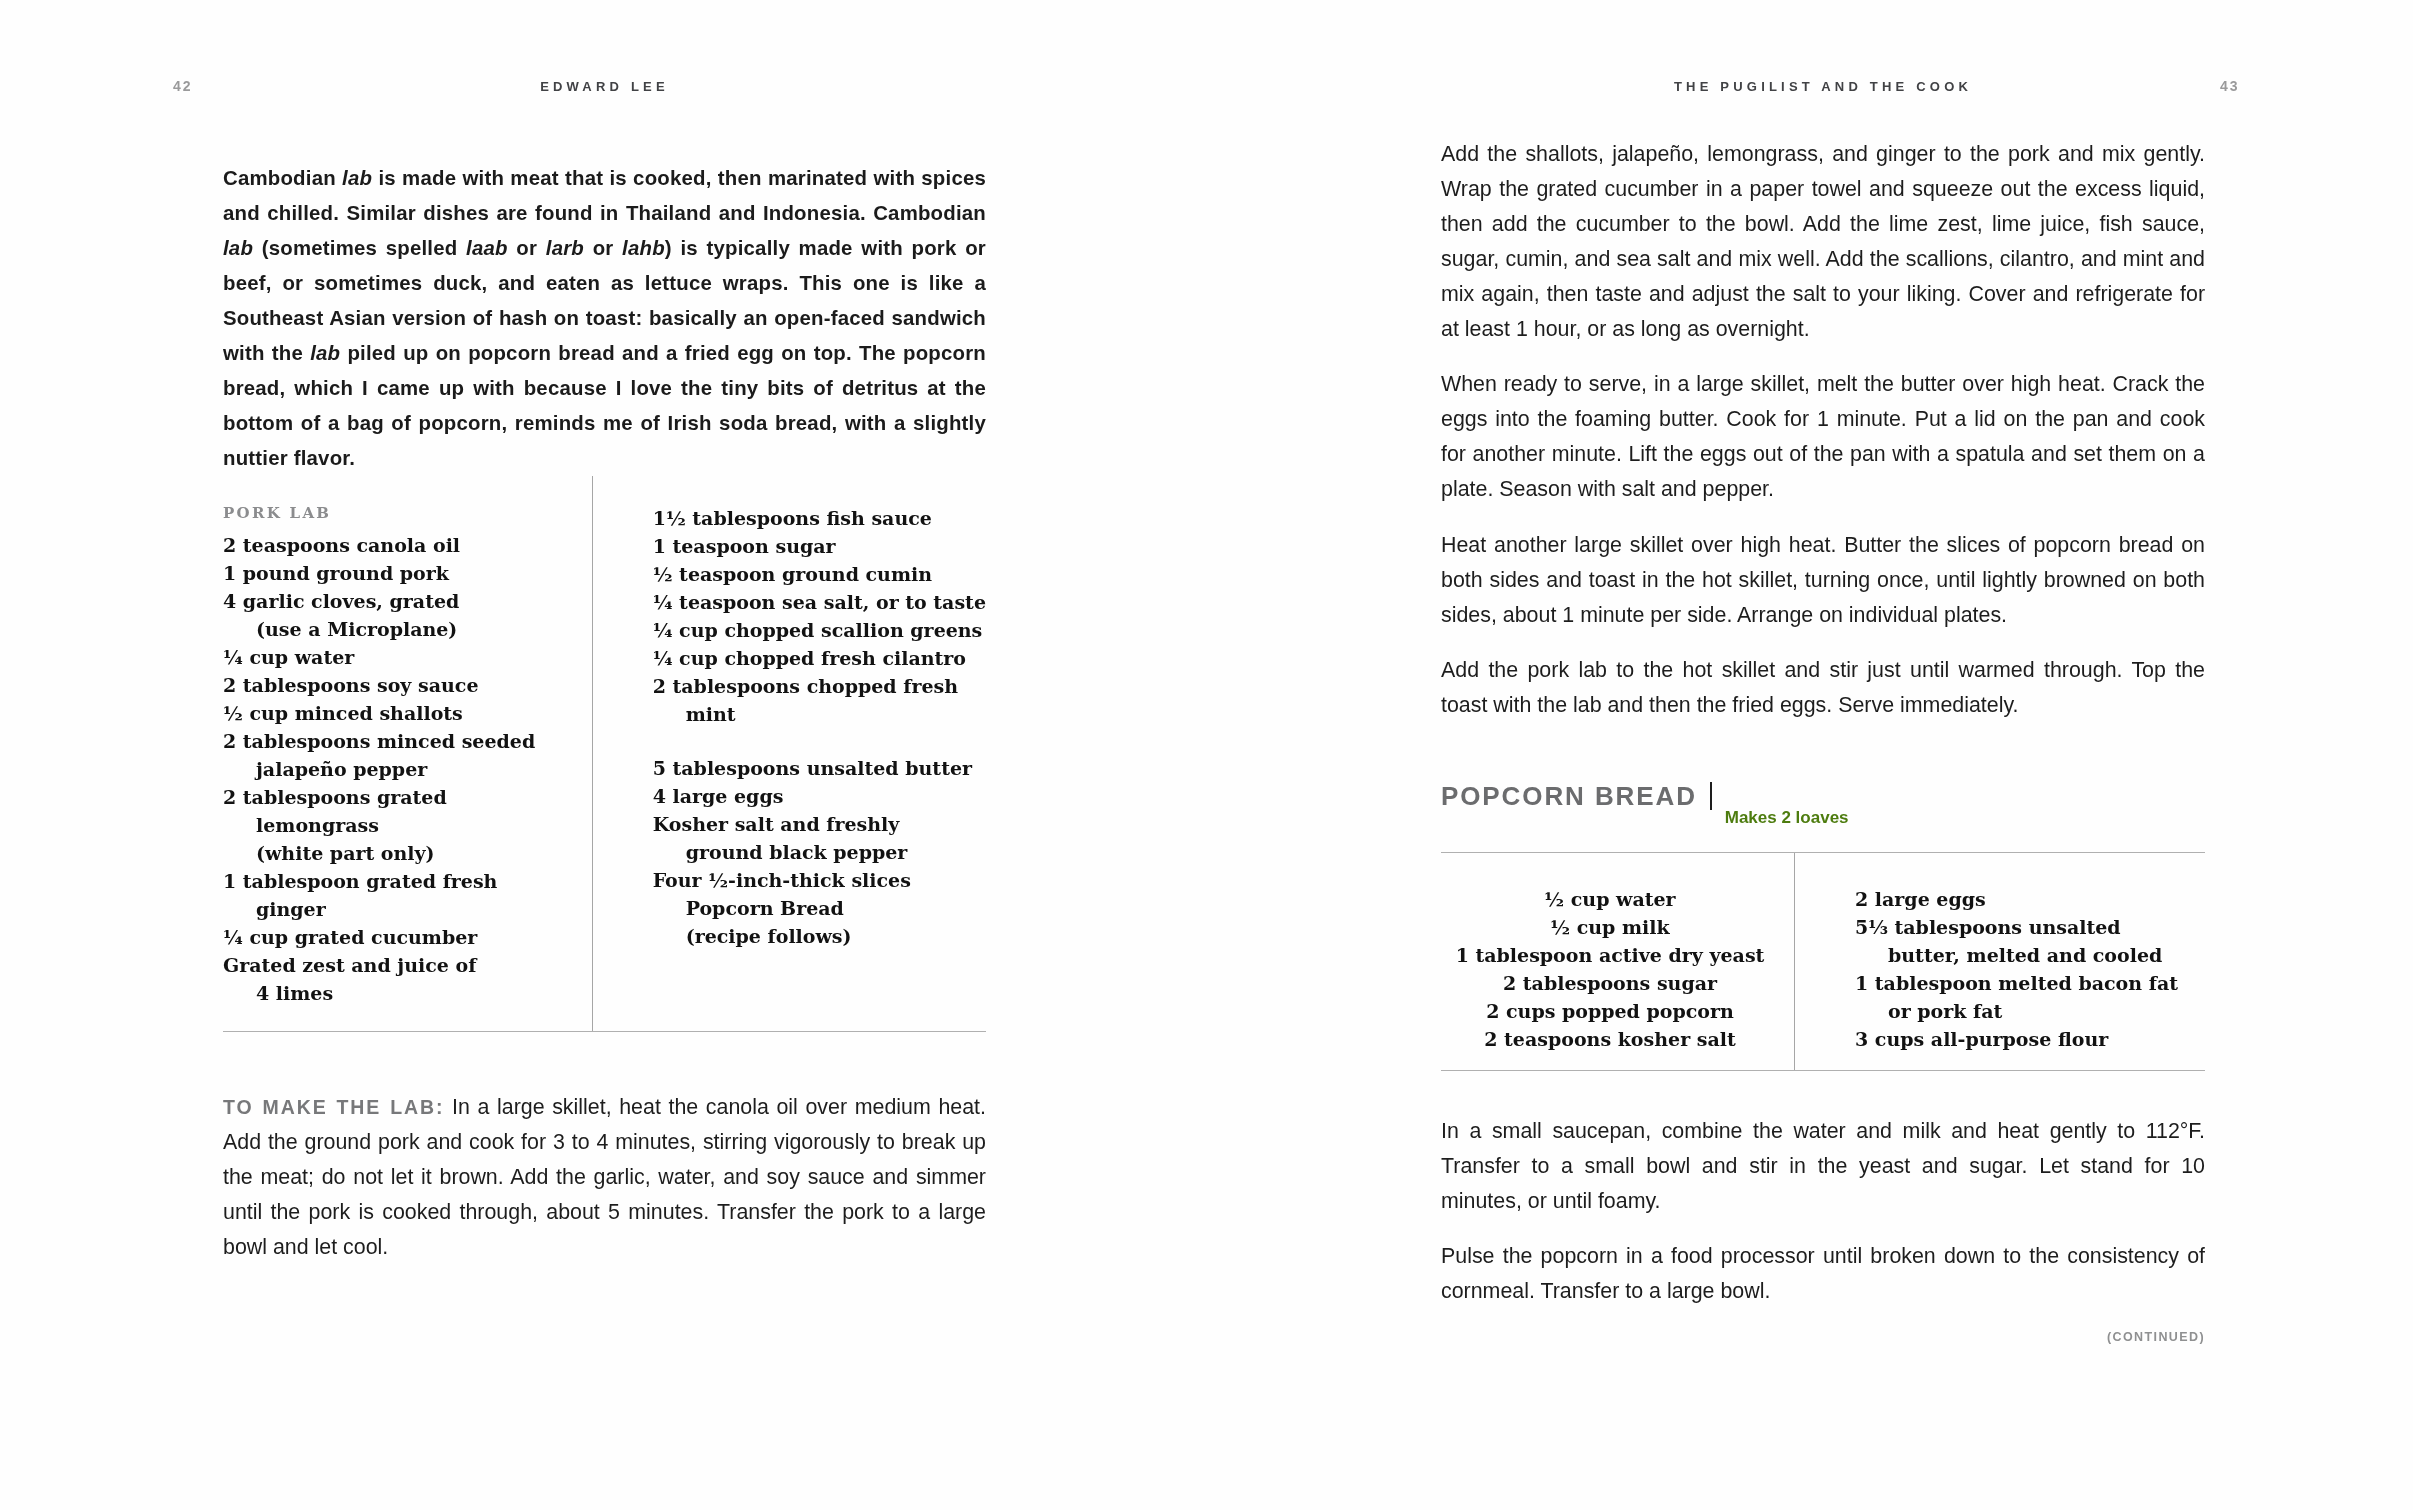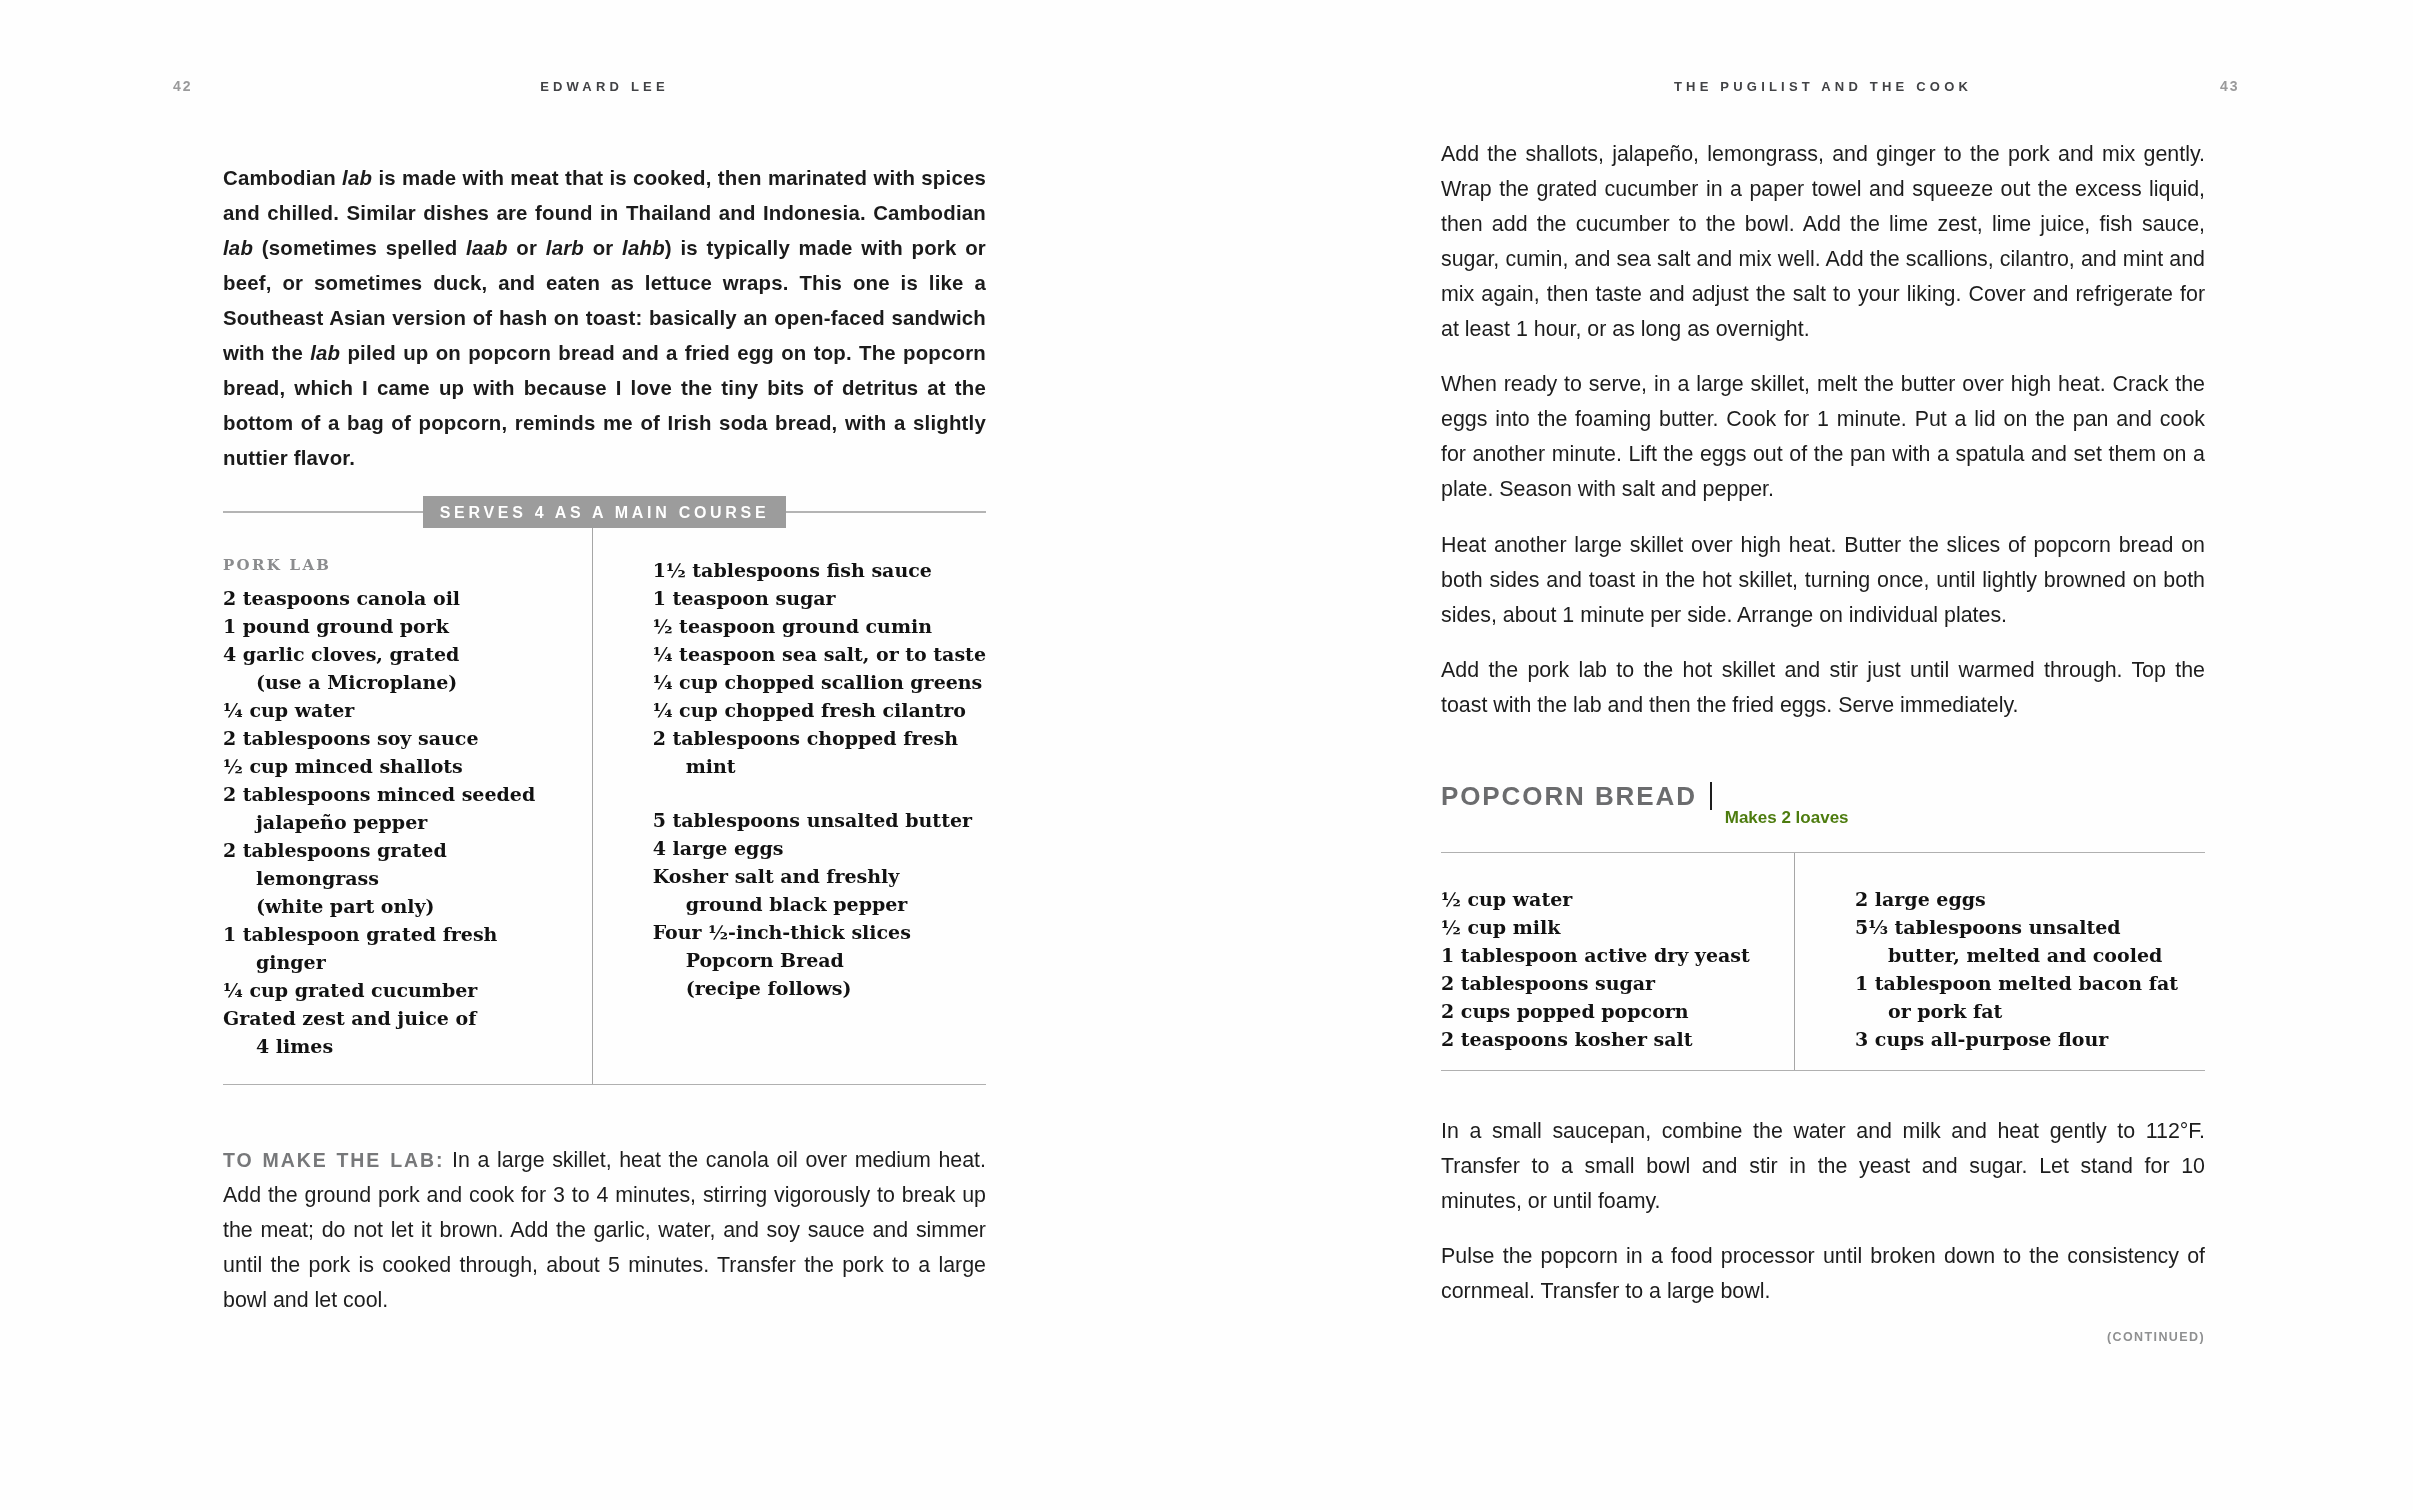--- a/index.html
+++ b/index.html
@@ -86,45 +86,40 @@
     width:1.9px;height:28px;background:#1d1d1d;margin:0 13px;
   }
   .subrecipe-yield{
     font-size:17px;font-weight:bold;color:#4d7c0f;margin-top:44px;
   }
   .ing-table2{
     display:flex;align-items:stretch;margin-top:24px;
     border-top:1.9px solid #b0b0b0;border-bottom:1.9px solid #b0b0b0;
   }
   .ing-table2 .ing-col{padding-top:32px;padding-bottom:16.7px;}
-  .ing-table2 .ing-col1{width:338px;}
+  .ing-table2 .ing-col1{width:338px;text-align:center;}
   .par5{margin-top:43px;}
   .continued{
     text-align:right;font-size:12.5px;font-weight:bold;letter-spacing:1.4px;
     color:#8f9091;margin-top:1.9px;
   }
 </style>
 </head>
 <body>
 
 <div id="folio-left" class="folio">42</div>
 <div id="running-left" class="running">EDWARD LEE</div>
 <div id="running-right" class="running">THE PUGILIST AND THE COOK</div>
 <div id="folio-right" class="folio">43</div>
 
 <div id="left-col" class="col">
 
 
   <p class="intro"><span>Cambodian </span><span class="it">lab</span><span> is made with meat that is cooked, then marinated with spices and chilled. Similar dishes are found in Thailand and Indonesia. Cambodian </span><span class="it">lab</span><span> (sometimes spelled </span><span class="it">laab</span><span> or </span><span class="it">larb</span><span> or </span><span class="it">lahb</span><span>) is typically made with pork or beef, or sometimes duck, and eaten as lettuce wraps. This one is like a Southeast Asian version of hash on toast: basically an open-faced sandwich with the </span><span class="it">lab</span><span> piled up on popcorn bread and a fried egg on top. The popcorn bread, which I came up with because I love the tiny bits of detritus at the bottom of a bag of popcorn, reminds me of Irish soda bread, with a slightly nuttier flavor.</span></p>
 
-  <div class="banner-row">
-    <div class="banner-rule"></div>
-    <div class="banner-box">SERVES 4 AS A MAIN COURSE</div>
-    <div class="banner-rule"></div>
-  </div>
 
   <div class="ing-table">
     <div class="ing-col ing-col1">
       <div class="ing-head">PORK LAB</div>
       <div>
           <div class="ing">
             <div class="ln">2 teaspoons canola oil</div>
           </div>
           <div class="ing">
             <div class="ln">1 pound ground pork</div>

